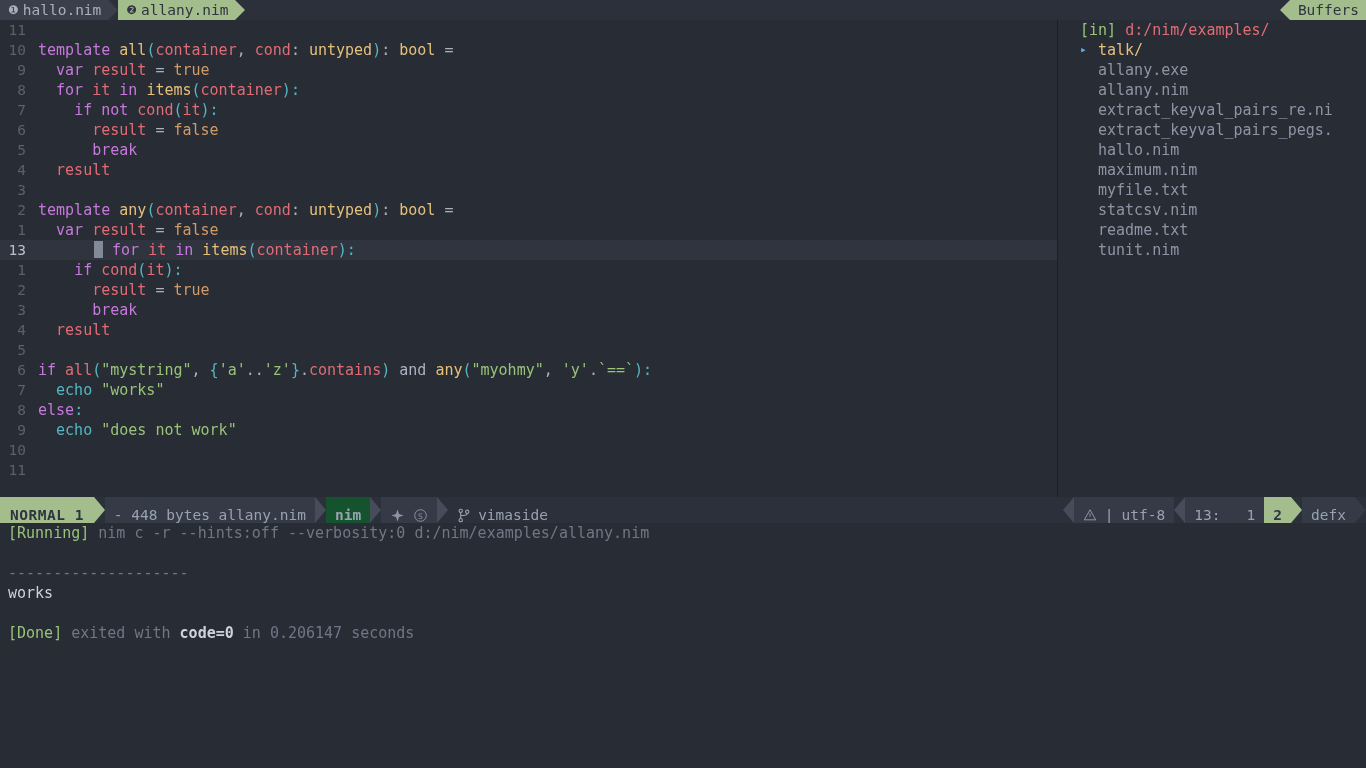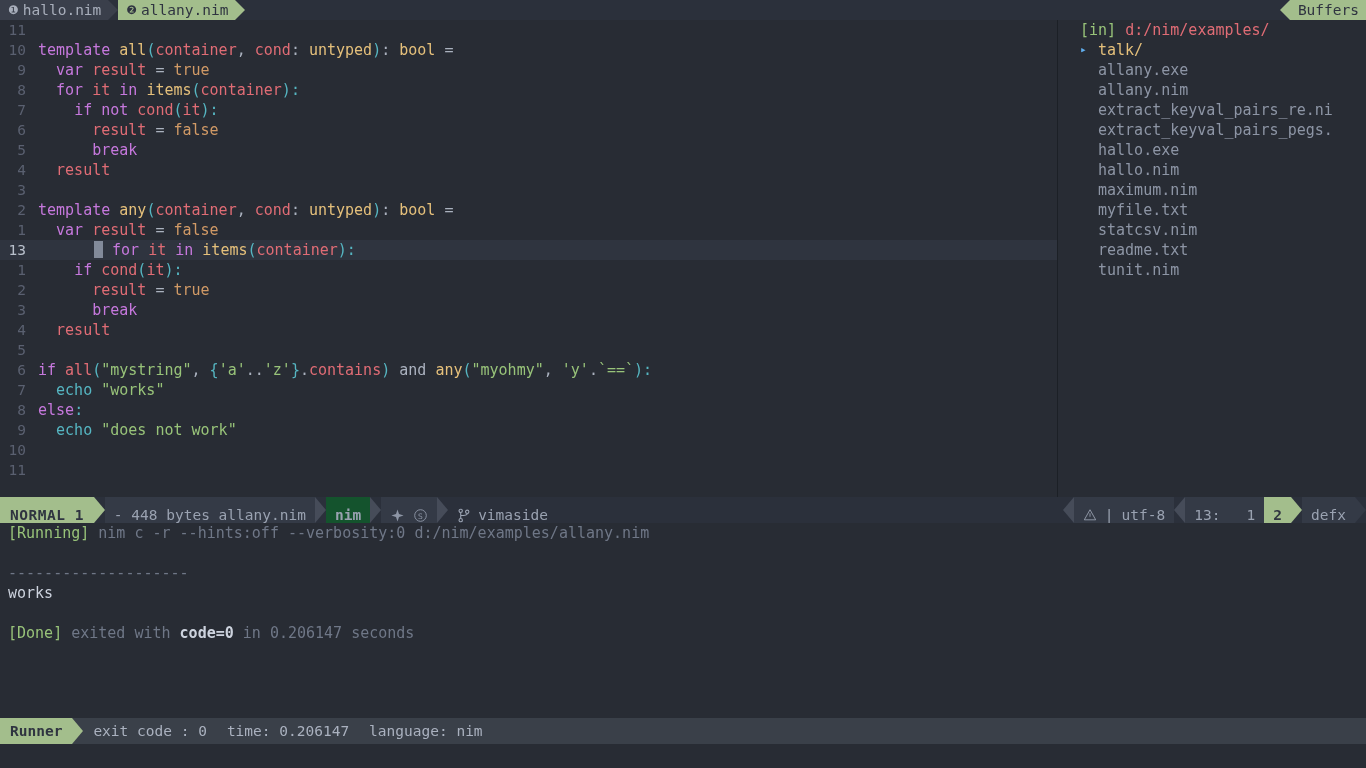--- a/index.html
+++ b/index.html
@@ -146,21 +146,20 @@
     </div>
 
   <div class="rightdiv"></div>
   <div class="rpanel" id="rpanel">
       <div class="rline"><span class="r-head-in">[in]</span><span class="r-head-path"> d:/nim/examples/</span></div>
       <div class="rline"><span class="arrow">▸</span><span class="r-dir" style="padding-left: 18px;">talk/</span></div>
       <div class="rline"><span class="r-file" style="padding-left: 18px;">allany.exe</span></div>
       <div class="rline"><span class="r-file" style="padding-left: 18px;">allany.nim</span></div>
       <div class="rline"><span class="r-file" style="padding-left: 18px;">extract_keyval_pairs_re.ni</span></div>
       <div class="rline"><span class="r-file" style="padding-left: 18px;">extract_keyval_pairs_pegs.</span></div>
-      <div class="rline"><span class="r-file" style="padding-left: 18px;">hallo.exe</span></div>
       <div class="rline"><span class="r-file" style="padding-left: 18px;">hallo.nim</span></div>
       <div class="rline"><span class="r-file" style="padding-left: 18px;">maximum.nim</span></div>
       <div class="rline"><span class="r-file" style="padding-left: 18px;">myfile.txt</span></div>
       <div class="rline"><span class="r-file" style="padding-left: 18px;">statcsv.nim</span></div>
       <div class="rline"><span class="r-file" style="padding-left: 18px;">readme.txt</span></div>
       <div class="rline"><span class="r-file" style="padding-left: 18px;">tunit.nim</span></div>
     </div>
 
   <div class="statusline">
     <div class="sl-seg sl-mode">
@@ -228,25 +227,15 @@
 
   <div class="terminal" id="terminal">
       <div class="tline"><span class="t-green">[Running]</span><span class="t-gray"> nim c -r --hints:off --verbosity:0 d:/nim/examples/allany.nim</span></div>
       <div class="tline">&nbsp;</div>
       <div class="tline"><span class="t-dash">--------------------</span></div>
       <div class="tline"><span class="t-white">works</span></div>
       <div class="tline">&nbsp;</div>
       <div class="tline"><span class="t-green">[Done]</span><span class="t-gray"> exited with </span><span class="t-bold">code=0</span><span class="t-gray"> in 0.206147 seconds</span></div>
     </div>
 
-  <div class="runnerbar">
-    <div class="rb-label">
-      <span>Runner</span>
-    </div>
-    <div class="rb-arrow"></div>
-    <div class="rb-item">exit code : 0</div>
-    <div class="rb-item">time: 0.206147</div>
-    <div class="rb-item">language: nim</div>
-    <div class="rb-fill"></div>
-  </div>
   <div class="bottomfill"></div>
 
 </div>
 
 </body></html>

